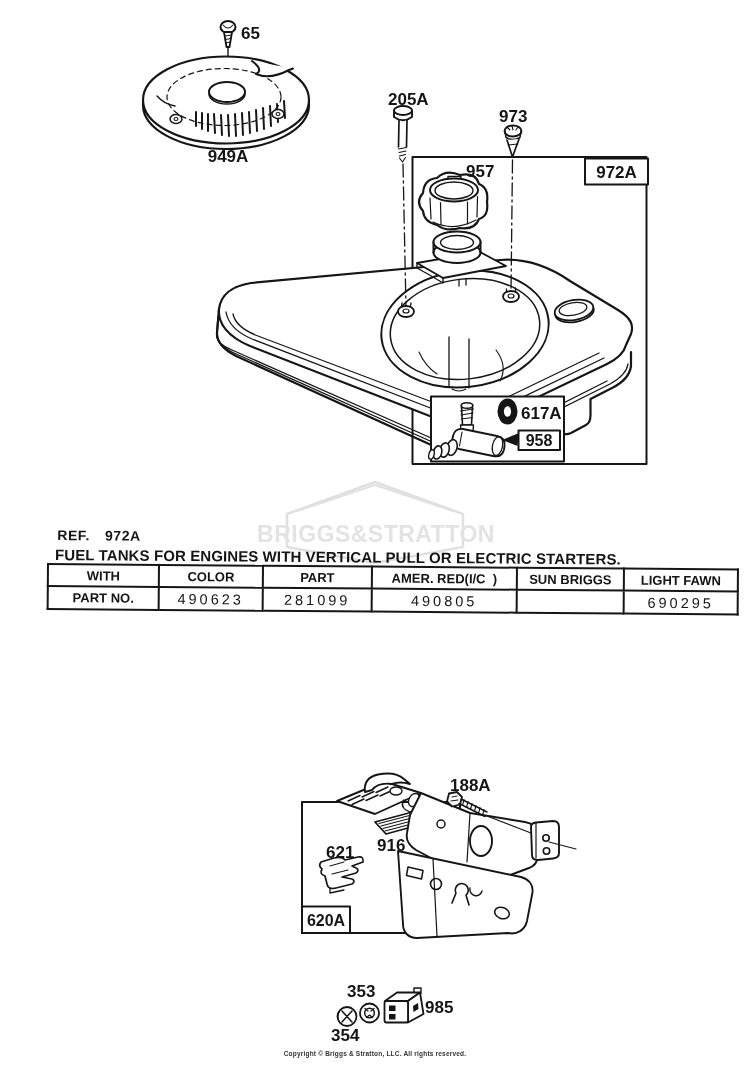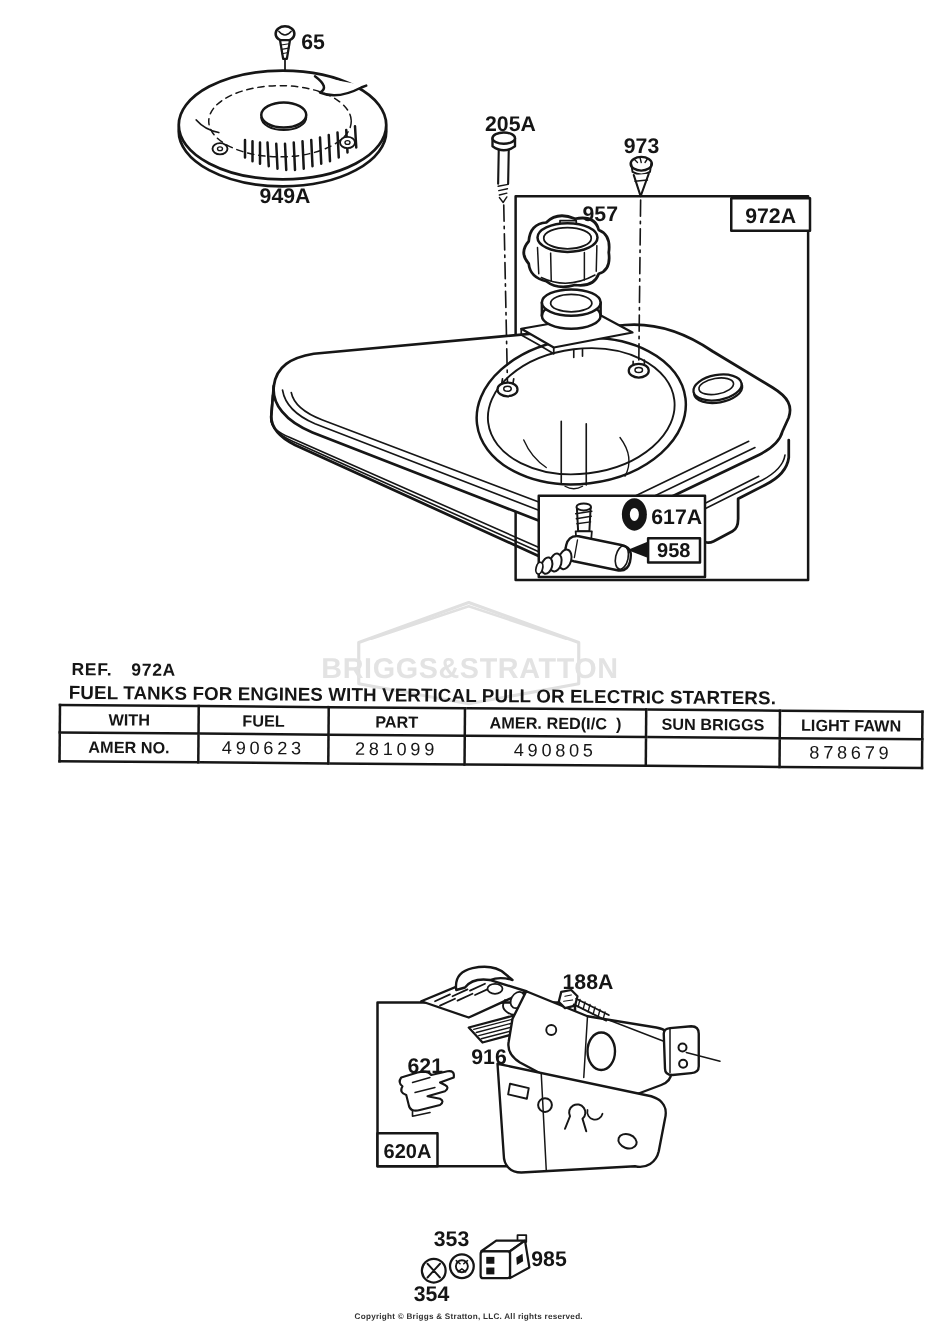--- a/index.html
+++ b/index.html
@@ -288,31 +288,31 @@
       <col style="width:111px">
         <col style="width:104px">
         <col style="width:109px">
       <col style="width:145px">
         <col style="width:107px">
         <col style="width:114px">
     </colgroup>
     <tbody>
         <tr class="hdr">
       <td>WITH</td>
-      <td>FUEL</td>
+      <td>COLOR</td>
       <td>PART</td>
       <td>AMER. RED(I/C  )</td>
       <td>SUN BRIGGS</td>
       <td>LIGHT FAWN</td>
     </tr>
     <tr class="dat">
-      <td>AMER NO.</td>
+      <td>PART NO.</td>
       <td class="num">490623</td>
       <td class="num">281099</td>
       <td class="num">490805</td>
       <td class="num"></td>
-      <td class="num">878679</td>
+      <td class="num">690295</td>
     </tr>
   </tbody>
     </table>
 </div>
 
 <div class="footer">Copyright © Briggs &amp; Stratton, LLC. All rights reserved.</div>
 
 </body></html>

